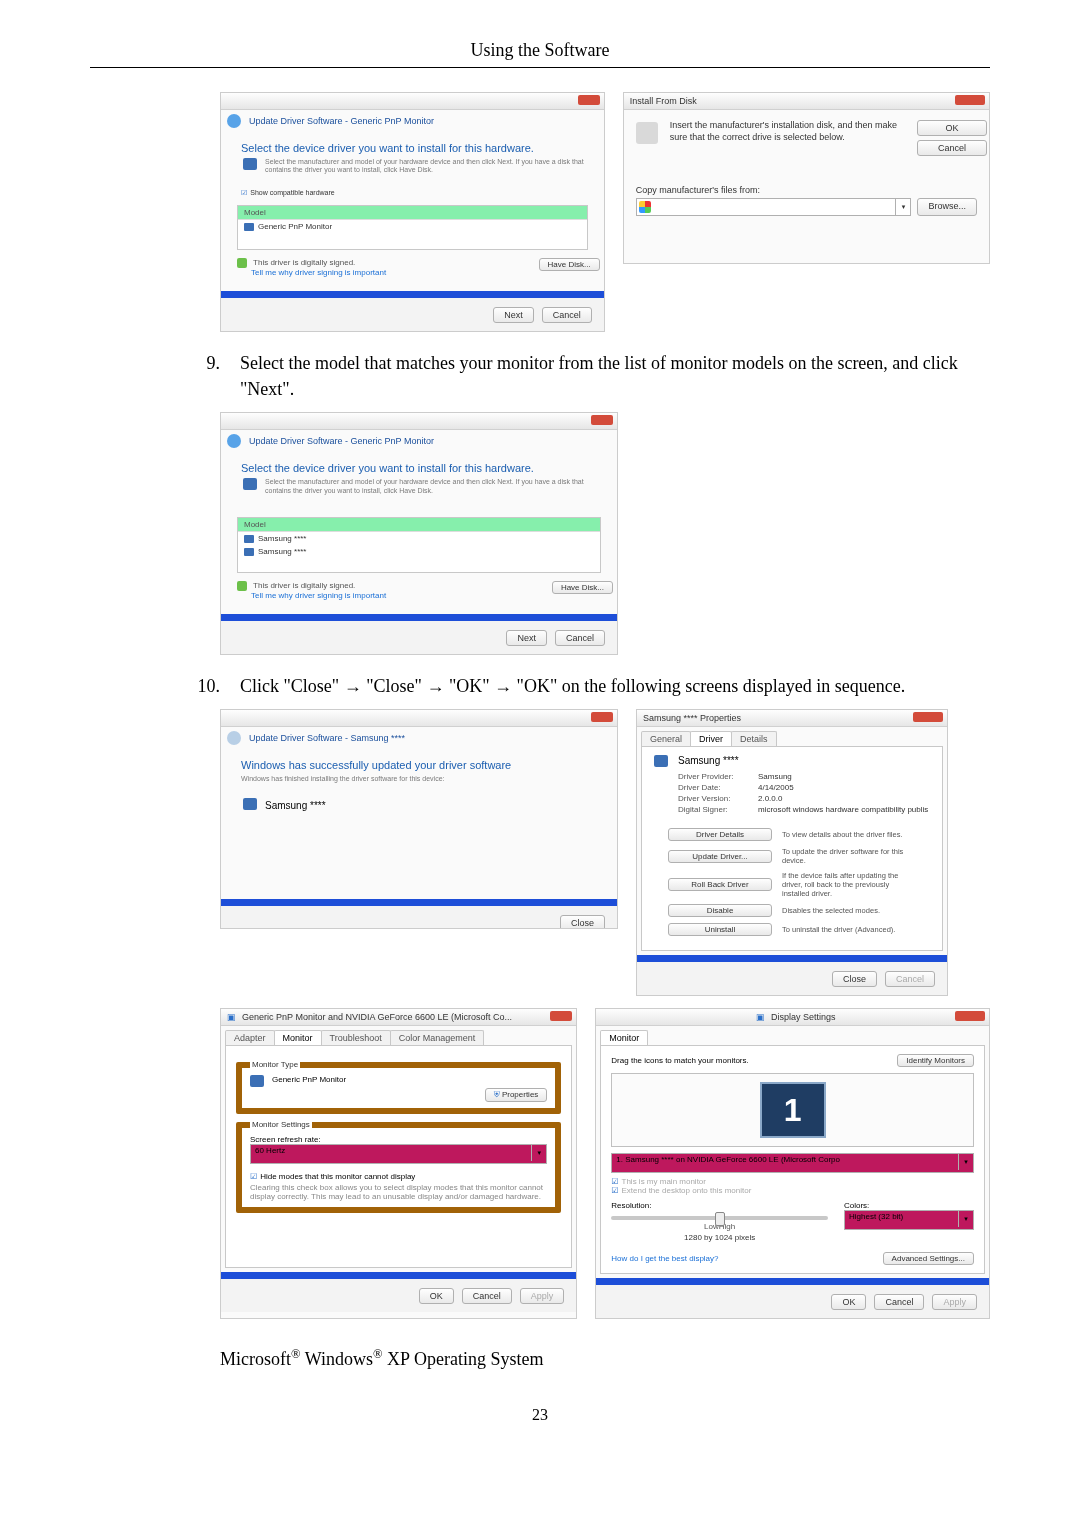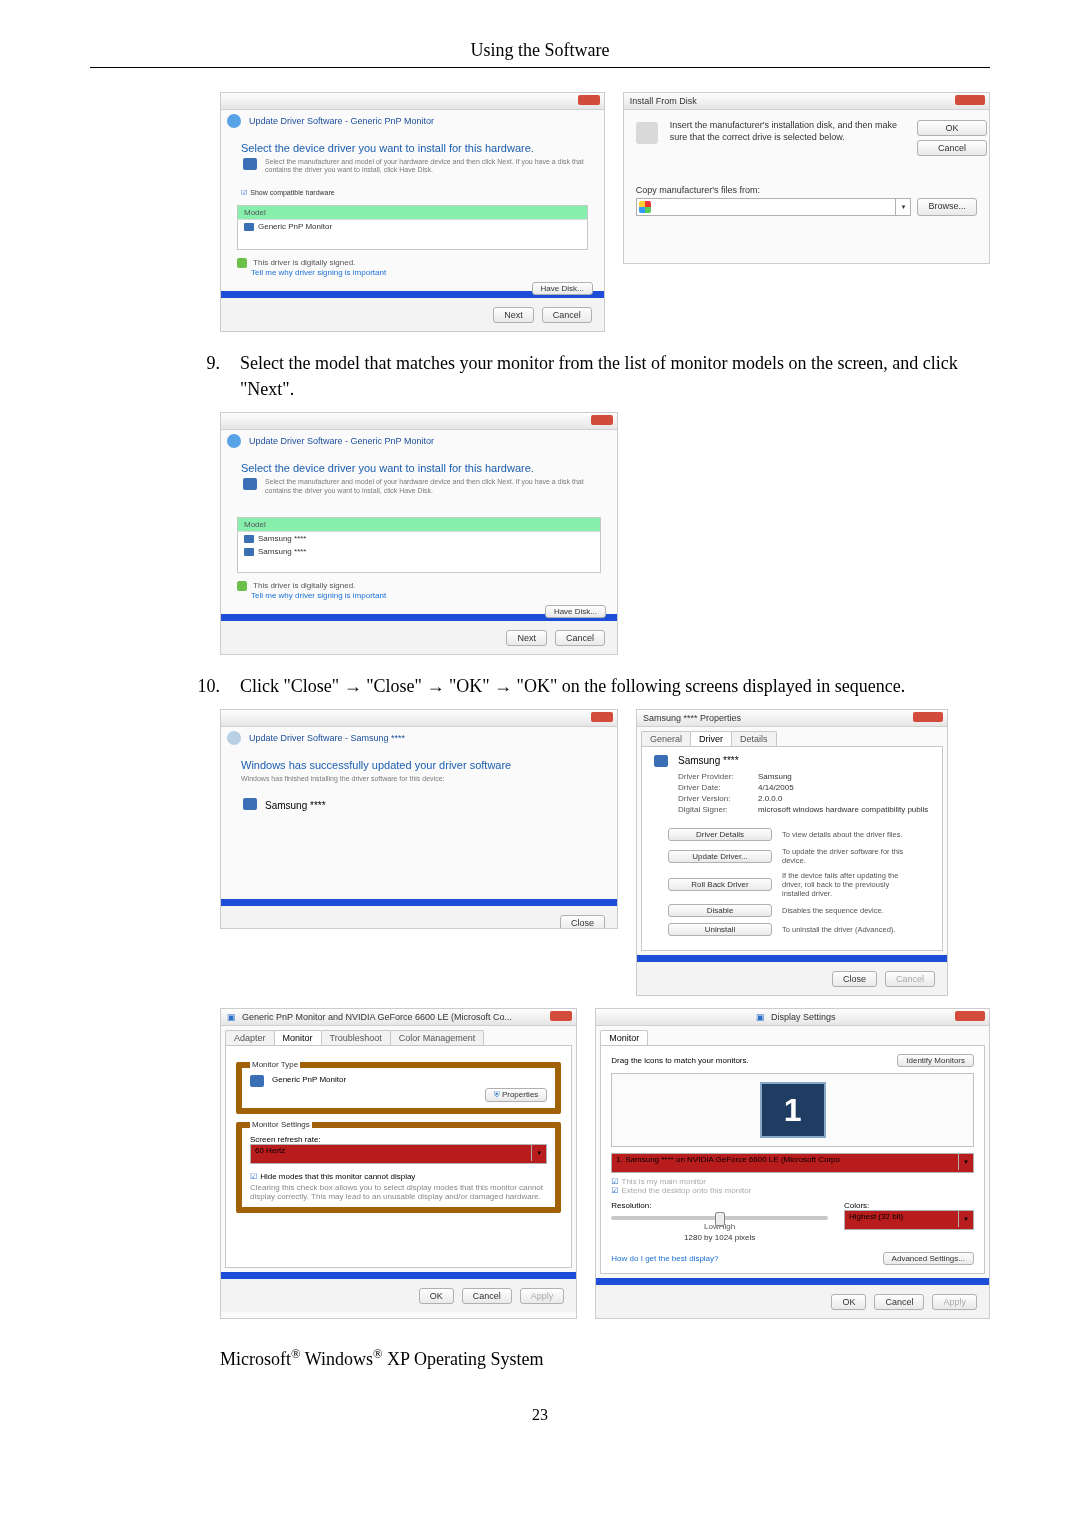--- a/index.html
+++ b/index.html
@@ -154,22 +154,21 @@
     font-size: 8px;
     font-family: "Segoe UI", Arial, sans-serif;
     padding: 1px 8px;
     border: 1px solid #b0b0b0;
     background: linear-gradient(#fefefe,#e9e9e9);
     border-radius: 3px;
     color: #333;
   }
   .float-btn {
     position: absolute;
-    right: 11px;
-    margin-top: 24px;
+    right: 4px;
   }
   .body-step {
     display: flex;
     margin: 18px 0 10px 0;
     font-size: 18px;
     line-height: 1.45;
   }
   .body-step .num {
     width: 130px;
     text-align: right;
@@ -289,21 +288,21 @@
     font-size: 8px;
     border-radius: 2px;
   }
   .group legend { font-size: 8px; color: #333; }
   .select {
     border: 1px solid #b0b0b0;
     height: 16px;
     padding: 1px 4px;
     font-size: 8px;
     position: relative;
-    background: #b91c1c;
+    background: #be185d;
   }
   .select .arrow {
     position: absolute; right: 0; top: 0;
     width: 14px; height: 16px;
     border-left: 1px solid #b0b0b0;
     text-align: center;
     font-size: 7px;
     line-height: 16px;
   }
   .chk::before {
@@ -523,21 +522,21 @@
         <div class="drvbtn-row">
             <span class="btn-sm">Update Driver...</span>
             <span class="desc">To update the driver software for this device.</span>
           </div>
         <div class="drvbtn-row">
             <span class="btn-sm">Roll Back Driver</span>
             <span class="desc">If the device fails after updating the driver, roll back to the previously installed driver.</span>
           </div>
         <div class="drvbtn-row">
             <span class="btn-sm">Disable</span>
-            <span class="desc">Disables the sequence device.</span>
+            <span class="desc">Disables the selected modes.</span>
           </div>
         <div class="drvbtn-row">
             <span class="btn-sm">Uninstall</span>
             <span class="desc">To uninstall the driver (Advanced).</span>
           </div>
       </div>
       <div class="btnrow">
         <span class="btn">Close</span>
         <span class="btn" style="color:#aaa;">Cancel</span>
       </div>

